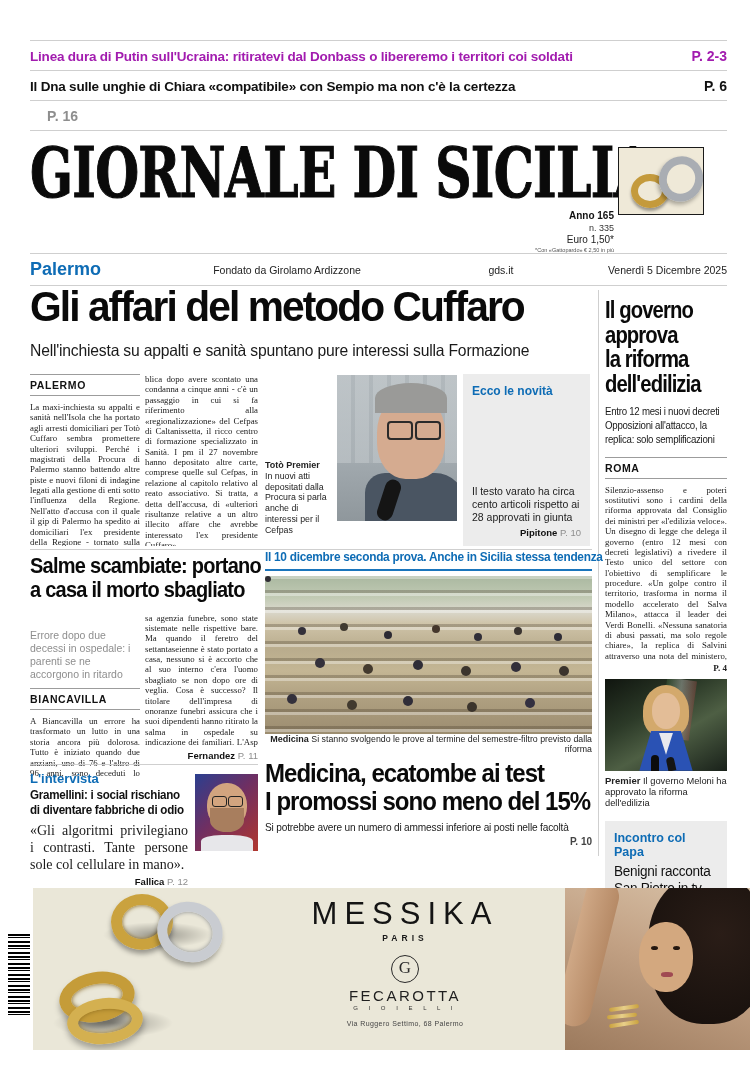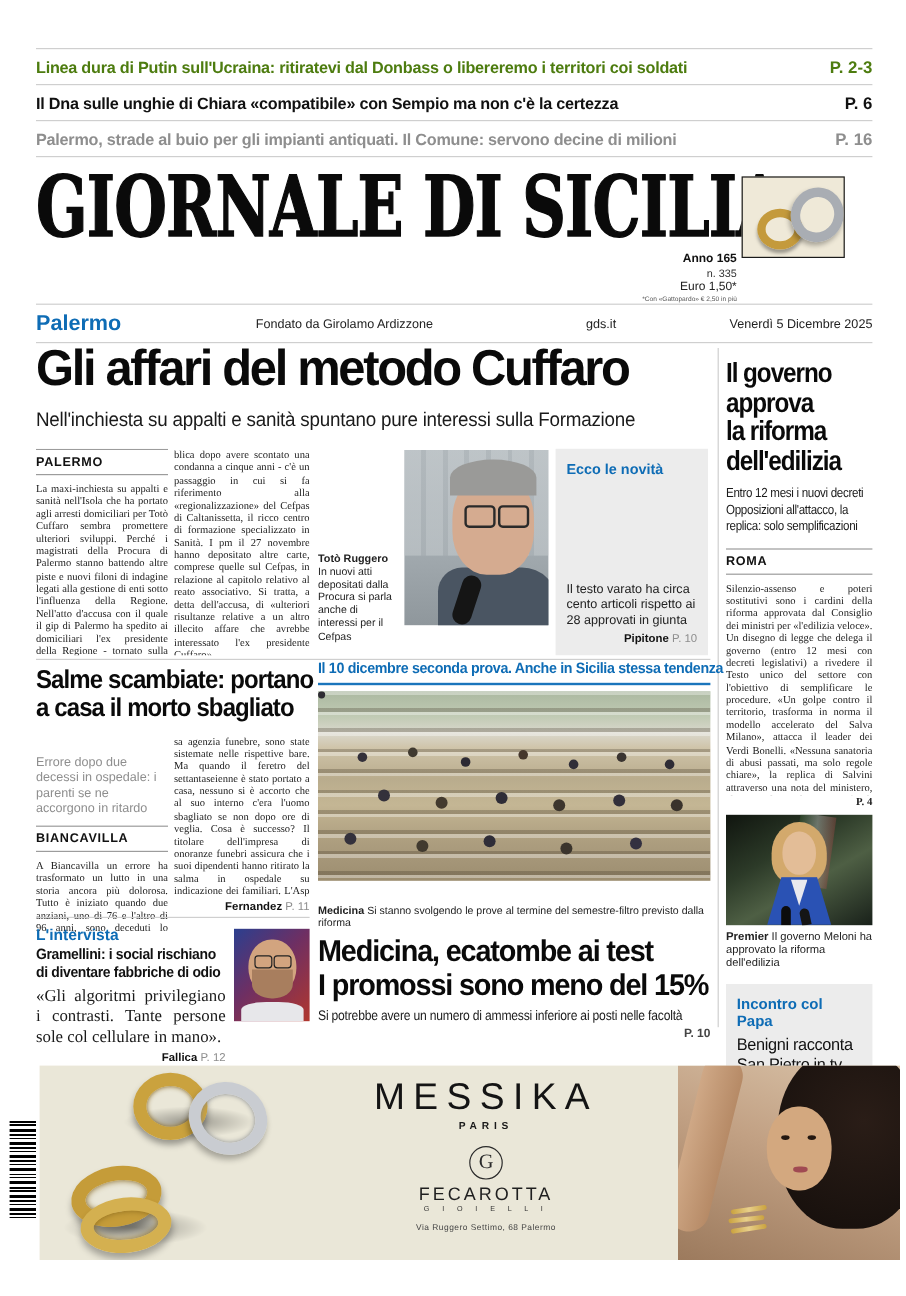--- a/index.html
+++ b/index.html
@@ -4,21 +4,21 @@
 <style>
   html,body{margin:0;padding:0;background:#fff;}
   #page{position:relative;width:755px;height:1080px;background:#fff;margin:0 auto;
         font-family:"Liberation Sans",sans-serif;color:#111;overflow:hidden;outline:1px solid #e8e8e8;}
   
   .teasers{position:absolute;top:40px;left:30px;width:697px;}
   .teaser{display:flex;align-items:center;border-top:1px solid #cfcfcf;padding:7px 0 6px 0;}
   .teaser:last-child{border-bottom:1px solid #cfcfcf;}
   .teaser-text{flex:1;font-weight:bold;font-size:13.5px;letter-spacing:-0.2px;white-space:nowrap;overflow:hidden;}
   .teaser-page{width:48px;text-align:right;font-weight:bold;font-size:14px;}
-  .t-blue{color:#4d7c0f;} .t-black{color:#111;} .t-gray{color:#8e8e8e;}
+  .t-blue{color:#a21caf;} .t-black{color:#111;} .t-gray{color:#8e8e8e;}
   
   .masthead{position:absolute;top:136px;left:30px;width:697px;height:117px;}
   .masthead-title{position:absolute;top:2px;left:0;font-family:"DejaVu Serif",serif;font-weight:bold;
       font-size:70px;line-height:1;letter-spacing:-1px;color:#0a0a0a;white-space:nowrap;
       transform:scaleX(0.72);transform-origin:left top;-webkit-text-stroke:1.2px #0a0a0a;}
   .masthead-thumb{position:absolute;left:588px;top:11px;width:84px;height:66px;background:#efe9d8;border:1px solid #1a1a1a;overflow:hidden;}
   .thumb-ring-gold{position:absolute;left:12px;top:26px;width:24px;height:20px;border-radius:50%;border:7px solid #c49a3c;box-shadow:0 3px 3px rgba(0,0,0,.35);}
   .thumb-ring-silver{position:absolute;left:40px;top:8px;width:28px;height:30px;border-radius:50%;border:8px solid #a9adb3;transform:rotate(25deg);box-shadow:0 3px 4px rgba(0,0,0,.3);}
   .masthead-info{position:absolute;right:113px;top:74px;width:160px;text-align:right;line-height:1.25;}
   .mi-anno{font-weight:bold;font-size:10px;}
@@ -96,21 +96,21 @@
   .med-krule{height:2px;background:#1a75bc;margin-top:5px;}
   .med-photo{position:relative;margin-top:5px;width:327px;height:158px;overflow:hidden;
       background:linear-gradient(180deg,#aab8a0 0%,#c2cbb5 14%,#dad8cd 22%,#cfc4a9 30%,#b9ac8d 46%,#c4b694 60%,#ae9f80 78%,#9c8d70 100%);}
   .med-rows{position:absolute;inset:0;background:repeating-linear-gradient(180deg,rgba(255,255,255,.35) 0 3px,rgba(0,0,0,0) 3px 14px,rgba(60,50,35,.28) 14px 17px);}
   .med-heads{position:absolute;left:0;top:0;width:6px;height:6px;border-radius:50%;background:#2e2c33;
       box-shadow:34px 52px 0 1px #33303a,76px 48px 0 1px #403a30,120px 56px 0 1px #2c2a33,168px 50px 0 1px #45372c,
       210px 58px 0 1px #302e38,250px 52px 0 1px #3a3430,290px 58px 0 1px #2e2c35,52px 84px 0 2px #34313b,
       100px 90px 0 2px #433a2e,150px 86px 0 2px #2f2d37,198px 92px 0 2px #3c352d,248px 88px 0 2px #322f3a,
       296px 92px 0 2px #3a332c,24px 120px 0 2px #34313c,84px 126px 0 2px #413a2f,140px 122px 0 2px #2f2d38,
       204px 128px 0 2px #3b342c,262px 124px 0 2px #333040;}
-  .med-caption{font-size:8.8px;color:#222;margin-top:20px;}
+  .med-caption{font-size:8.8px;color:#222;margin-top:0;text-align:right;}
   .med-caption b{font-size:9px;}
   .med-headline{margin-top:6px;}
   .med-headline div{font-weight:bold;font-size:25px;letter-spacing:-1px;line-height:1.1;white-space:nowrap;
       transform:scaleX(0.96);transform-origin:left top;color:#0a0a0a;}
   .med-deck{margin-top:6px;font-size:11.5px;letter-spacing:-0.2px;color:#1a1a1a;white-space:nowrap;
       transform:scaleX(0.88);transform-origin:left top;}
   .med-page{text-align:right;font-weight:bold;font-size:10px;color:#444;margin-top:3px;}
   
   .rightcol{position:absolute;top:298px;left:605px;width:122px;}
   .rc-headline div{font-weight:bold;font-size:23px;letter-spacing:-1px;line-height:1.07;white-space:nowrap;
@@ -177,21 +177,20 @@
   <div class="teasers">
     <div class="teaser">
       <span class="teaser-text t-blue">Linea dura di Putin sull'Ucraina: ritiratevi dal Donbass o libereremo i territori coi soldati</span>
       <span class="teaser-page t-blue">P. 2-3</span>
     </div>
     <div class="teaser">
       <span class="teaser-text t-black">Il Dna sulle unghie di Chiara «compatibile» con Sempio ma non c'è la certezza</span>
       <span class="teaser-page t-black">P.  6</span>
     </div>
     <div class="teaser">
-      <span class="teaser-text t-gray">Palermo, strade al buio per gli impianti antiquati. Il Comune: servono decine di milioni</span>
       <span class="teaser-page t-gray">P. 16</span>
     </div>
   </div>
 
   <div class="masthead">
     <div class="masthead-title">GIORNALE DI SICILIA</div>
     <div class="masthead-thumb">
       <div class="thumb-ring-gold"></div>
       <div class="thumb-ring-silver"></div>
     </div>
@@ -217,21 +216,21 @@
   <div class="lead-row">
     <div class="lead-col1">
       <div class="kicker">PALERMO</div>
       <div class="serif">La maxi-inchiesta su appalti e sanità nell'Isola che ha portato agli arresti domiciliari per Totò Cuffaro sembra promettere ulteriori sviluppi. Perché i magistrati della Procura di Palermo stanno battendo altre piste e nuovi filoni di indagine legati alla gestione di enti sotto l'influenza della Regione. Nell'atto d'accusa con il quale il gip di Palermo ha spedito ai domiciliari l'ex presidente della Regione - tornato sulla scena pub-</div>
     </div>
     <div class="lead-col2">
       <div class="serif">blica dopo avere scontato una condanna a cinque anni - c'è un passaggio in cui si fa riferimento alla «regionalizzazione» del Cefpas di Caltanissetta, il ricco centro di formazione specializzato in Sanità. I pm il 27 novembre hanno depositato altre carte, comprese quelle sul Cefpas, in relazione al capitolo relativo al reato associativo. Si tratta, a detta dell'accusa, di «ulteriori risultanze relative a un altro illecito affare che avrebbe interessato l'ex presidente Cuffaro».</div>
 
     </div>
     <div class="lead-caption">
-      <b>Totò Ruggero</b>
+      <b>Totò Premier</b>
       <span>In nuovi atti depositati dalla Procura si parla anche di interessi per il Cefpas</span>
     </div>
     <div class="lead-photo">
       <div class="cuff-bldg"></div>
       <div class="cuff-body"></div>
       <div class="cuff-head"></div>
       <div class="cuff-hair"></div>
       <div class="cuff-glass"></div>
       <div class="cuff-glass2"></div>
       <div class="cuff-mic"></div>

